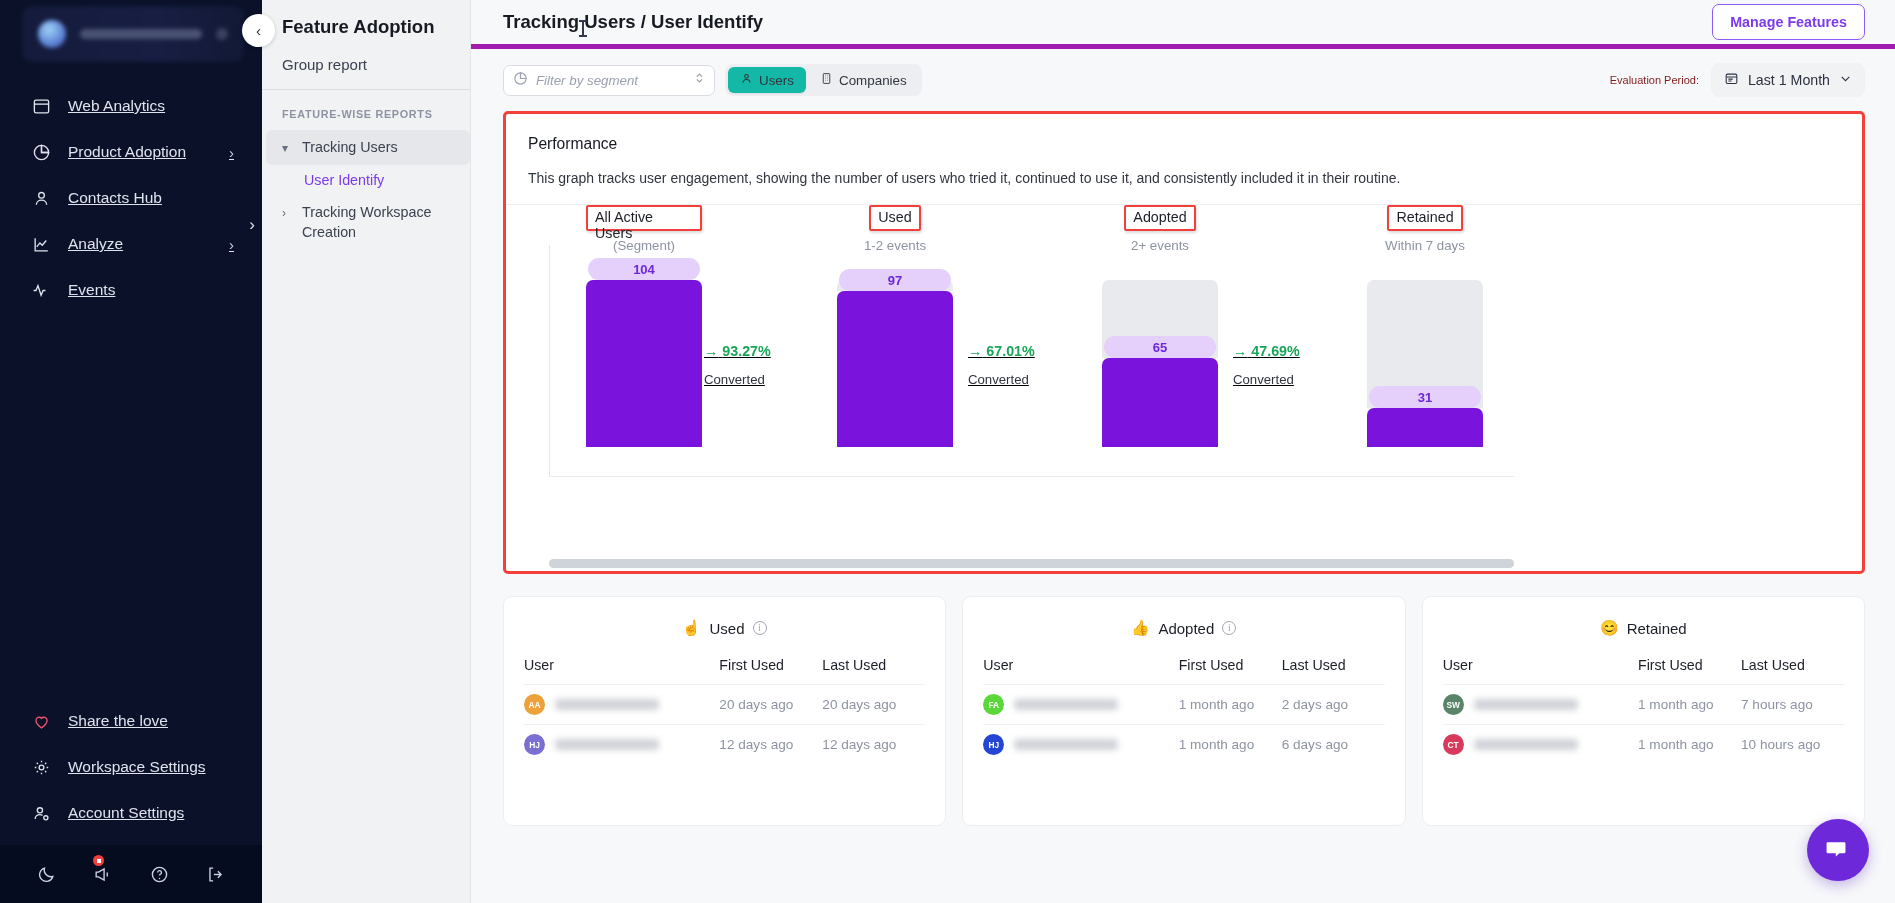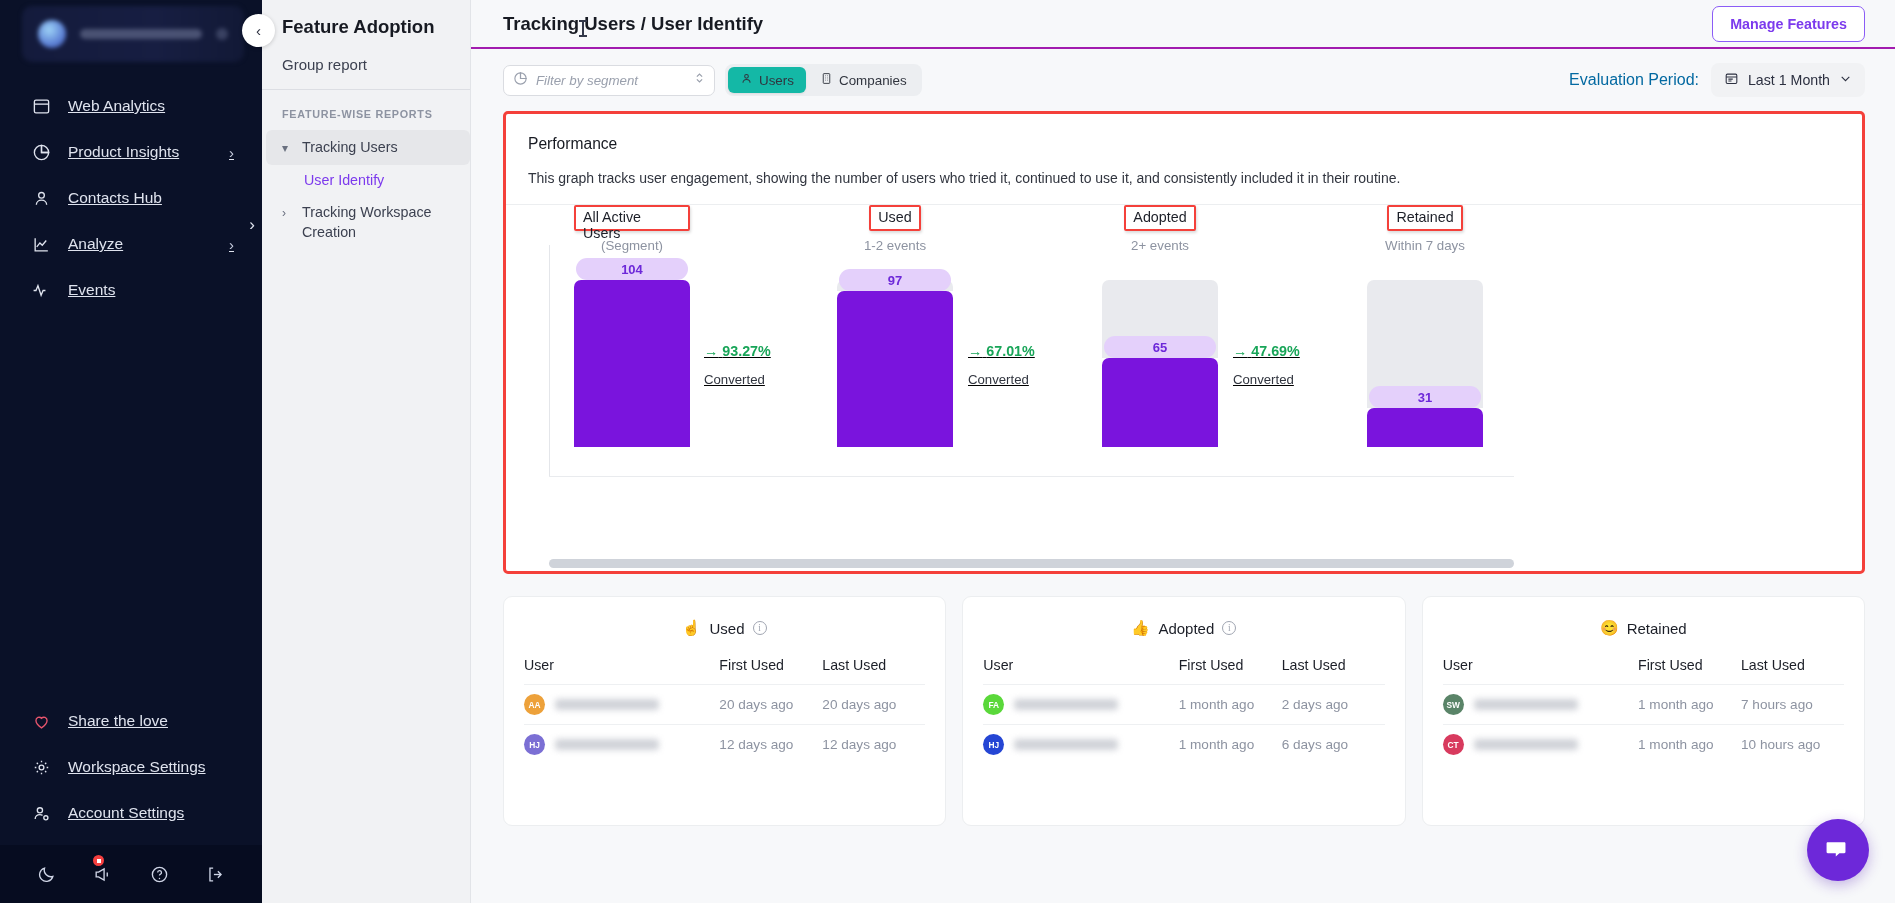--- a/index.html
+++ b/index.html
@@ -116,21 +116,21 @@
     width: 24px; height: 26px;
     display: flex; align-items: center; justify-content: center;
     color: #dfe3ee; font-size: 17px; cursor: pointer; z-index: 5;
   }
 
   
   .main { flex: 1; height: 903px; background: #f7f8fa; overflow: hidden; position: relative; }
   .topbar {
     height: 49px; display: flex; align-items: center;
     padding: 0 30px 0 32px; justify-content: space-between;
-    border-bottom: 2px solid #a21caf; background: #f7f8fa;
+    border-bottom: 5px solid #a21caf; background: #f7f8fa;
   }
   .page-title { font-size: 18.5px; font-weight: 700; color: #171a22; }
   .manage-btn {
     border: 1.4px solid #8b5cf6; color: #7c3aed; background: #ffffff;
     border-radius: 7px; padding: 9px 17px; font-size: 14.3px;
     font-weight: 700; cursor: pointer;
   }
   .controlbar {
     height: 62px; display: flex; align-items: center;
     padding: 0 30px 0 32px; justify-content: space-between;
@@ -146,21 +146,21 @@
   .toggle-group {
     display: flex; background: #eceef1; border-radius: 8px; padding: 3px; gap: 2px;
   }
   .toggle-btn {
     display: flex; align-items: center; gap: 6px;
     padding: 5px 12px; border-radius: 6px; font-size: 13.4px;
     color: #31353f; cursor: pointer;
   }
   .toggle-btn.on { background: #14b8a6; box-shadow: 0 1px 2px rgba(0,0,0,.08); }
   .ctrl-right { display: flex; align-items: center; gap: 12px; }
-  .eval-label { font-size: 16px; color: #0369a1; }
+  .eval-label { font-size: 11px; color: #7f1d1d; }
   .period-select {
     display: flex; align-items: center; gap: 9px;
     background: #f1f2f4; border-radius: 8px; padding: 8px 13px;
     font-size: 14.2px; color: #2c3040; cursor: pointer;
   }
 
   
   .perf-wrap { padding: 0 30px 0 32px; }
   .perf-card {
     background: #ffffff; border-radius: 5px;
@@ -295,21 +295,21 @@
         <span class="lbl">Web Analytics</span>
       </div>
 
       <div class="nav-item">
         <span class="ico">
           <svg width="19" height="19" viewBox="0 0 24 24" fill="none" stroke="#dfe3ee" stroke-width="1.7">
             <path d="M12 3a9 9 0 1 0 9 9h-9z"></path>
               <path d="M12 3v9h9a9 9 0 0 0-9-9z"></path>
             </svg>
         </span>
-        <span class="lbl">Product Insights</span>
+        <span class="lbl">Product Adoption</span>
         <span class="chev">›</span>
       </div>
 
       <div class="nav-item">
         <span class="ico">
           <svg width="19" height="19" viewBox="0 0 24 24" fill="none" stroke="#dfe3ee" stroke-width="1.7">
             <circle cx="12" cy="8" r="3.6"></circle>
               <path d="M5.5 20c0-3.6 2.9-6 6.5-6s6.5 2.4 6.5 6"></path>
             </svg>
         </span>
@@ -493,21 +493,21 @@
         <div class="perf-head">
           <div class="perf-title">Performance</div>
         </div>
         <div class="perf-desc">This graph tracks user engagement, showing the number of users who tried it, continued to use it, and consistently included it in their routine.</div>
 
         <div class="chart-area">
           <div class="chart-inner">
             <div class="axis-line"></div>
             <div class="axis-base"></div>
 
-            <div class="col" style="left:68px;">
+            <div class="col" style="left:80px;">
               <div class="col-title-row">
                 <span class="col-title-box">All Active Users</span>
               </div>
               <div class="col-sub">(Segment)</div>
               <div class="bar-stack" style="top:53px;">
                 <div class="bar-fill" style="top:22px;height:167px;"></div>
                 <div class="value-pill" style="top:0;">104</div>
               </div>
             </div>
 

